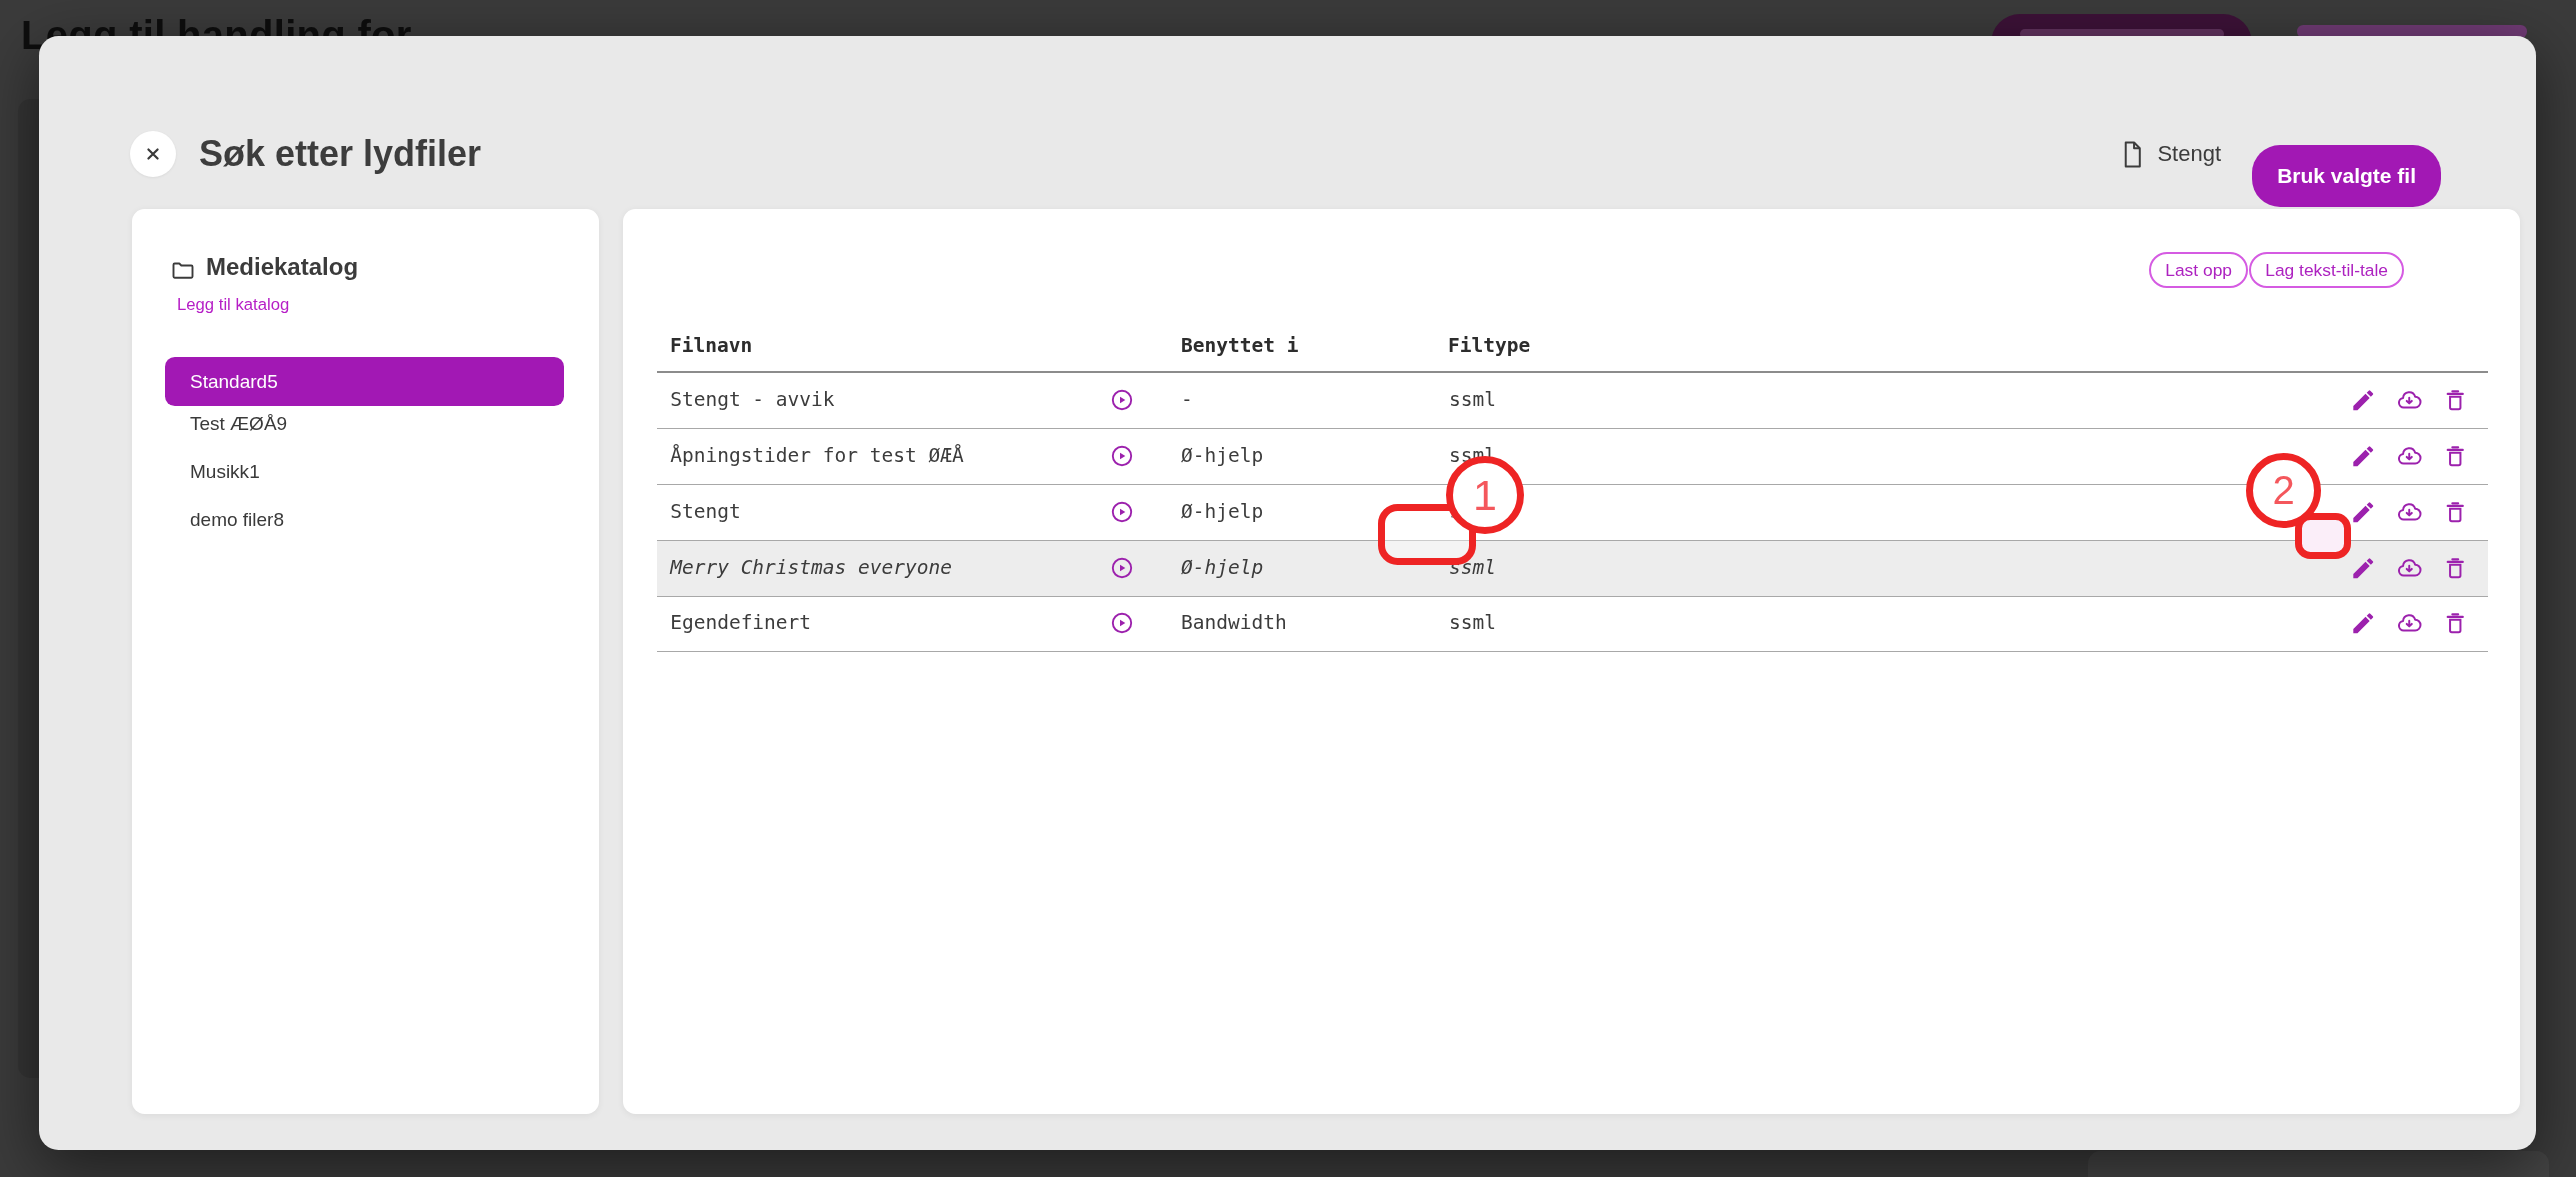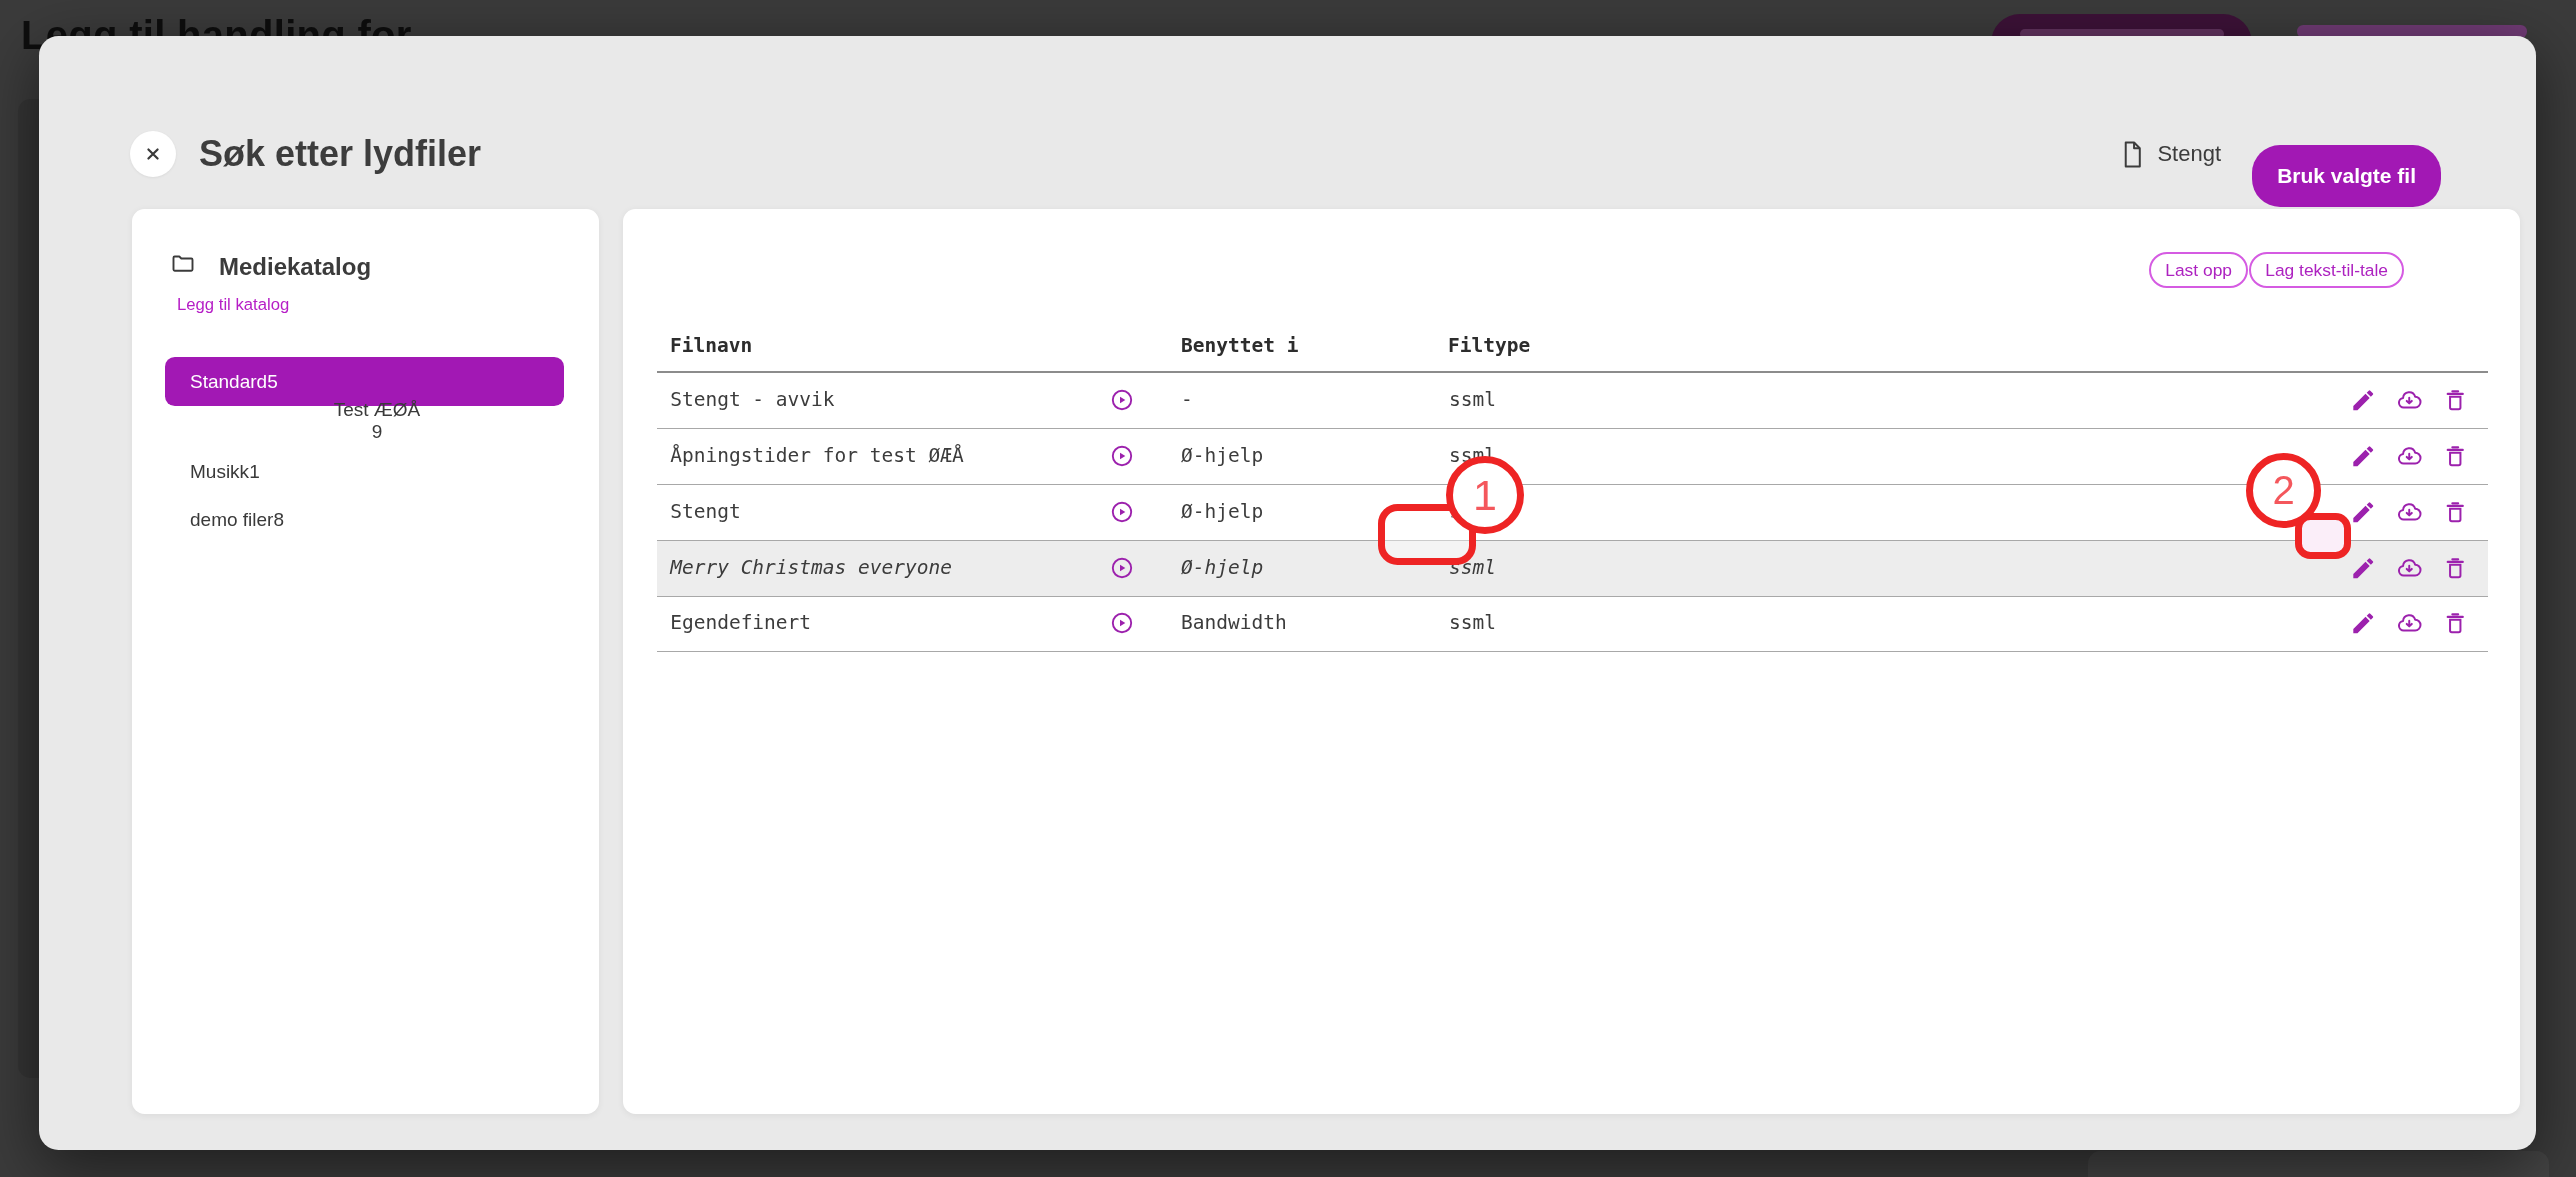--- a/index.html
+++ b/index.html
@@ -33,21 +33,21 @@
   .selected-file{right:315px;top:95px;height:46px;display:flex;align-items:center;gap:12.5px;color:var(--ink);}
   .selected-file .lbl{font-size:22px;}
   .primary-btn{right:95px;top:109px;height:62px;border-radius:28px;background:var(--primary);color:#fff;
                border:none;font-size:21px;font-weight:700;padding:0 25px;cursor:pointer;font-family:inherit;}
 
   .panel{background:var(--panel);border-radius:12.5px;box-shadow:0 1.4px 7px rgba(0,0,0,.06);}
   .sidebar{left:93px;top:173px;width:467px;height:905px;}
   .content{left:584px;top:173px;width:1897px;height:905px;}
 
   
-  .cat-head{left:132px;top:217px;display:flex;align-items:flex-start;gap:24px;color:#3b3b3b;}
+  .cat-head{left:132px;top:217px;display:flex;align-items:flex-end;gap:11px;color:#3b3b3b;}
   .cat-head .lbl{font-size:24px;font-weight:600;}
   .add-link{left:138px;top:259px;font-size:16.7px;color:var(--link);cursor:pointer;text-decoration:none;}
   .cat-item{left:126px;width:399px;height:49px;border-radius:9.8px;display:flex;align-items:center;
             padding-left:25px;font-size:19px;color:#3a3a3a;cursor:pointer;}
   .cat-item.selected{background:var(--primary);color:#fff;}
   .cat-item .cnt{font-size:19px;}
 
   
   .badge{top:216px;height:33px;border:2.1px solid var(--badge_border);border-radius:18px;background:#fff;
          color:var(--badge_text);font-size:17.4px;padding:16px 14px;display:flex;align-items:center;cursor:pointer;font-family:inherit;white-space:nowrap;}
@@ -119,21 +119,21 @@
         </svg>
       </span>
       <span class="lbl">Mediekatalog</span>
     </div>
     <a class="abs add-link">Legg til katalog</a>
 
     <div class="abs cat-item selected" style="top:321px;">
       <span>Standard</span>
       <span class="cnt">5</span>
     </div>
-    <div class="abs cat-item" style="top:363px;flex-direction:column;">
+    <div class="abs cat-item" style="top:363px;">
       <span>Test ÆØÅ</span>
       <span class="cnt">9</span>
     </div>
     <div class="abs cat-item" style="top:411px;">
       <span>Musikk</span>
       <span class="cnt">1</span>
     </div>
     <div class="abs cat-item" style="top:459px;">
       <span>demo filer</span>
       <span class="cnt">8</span>

